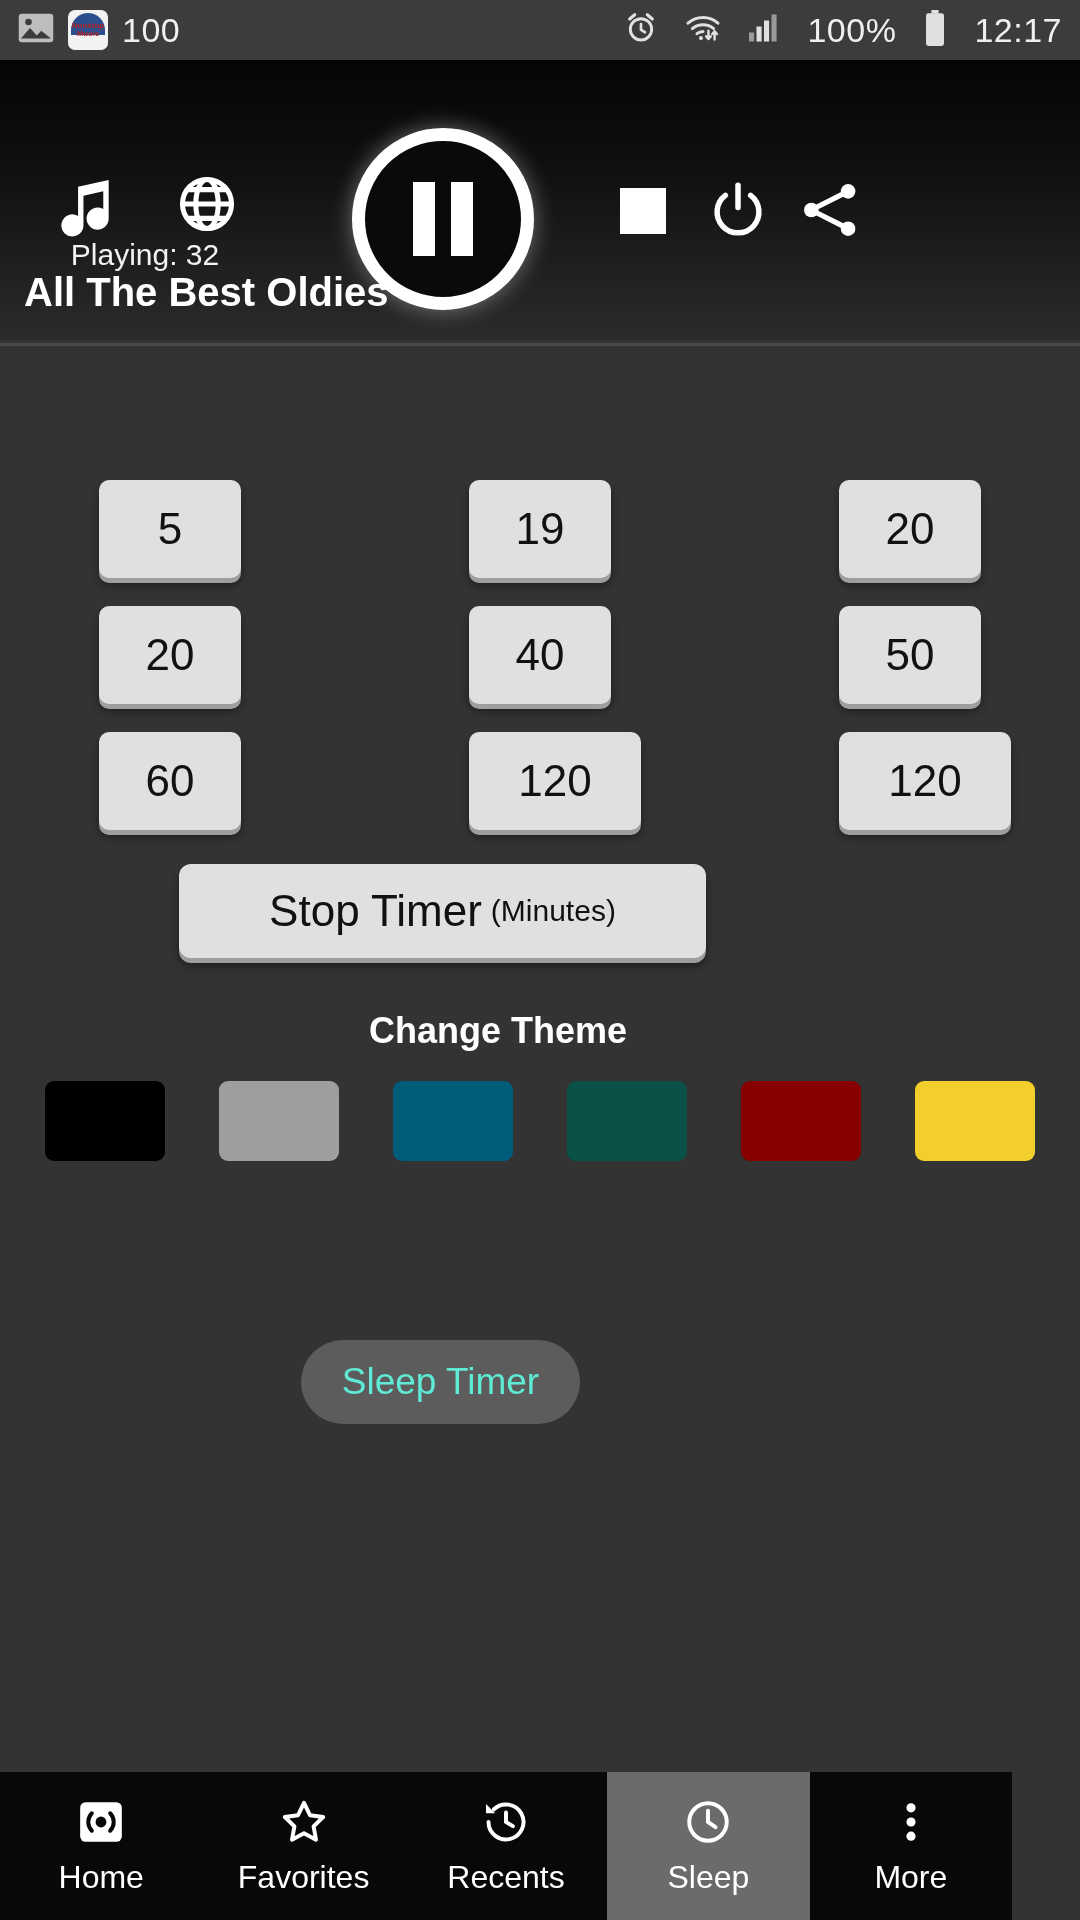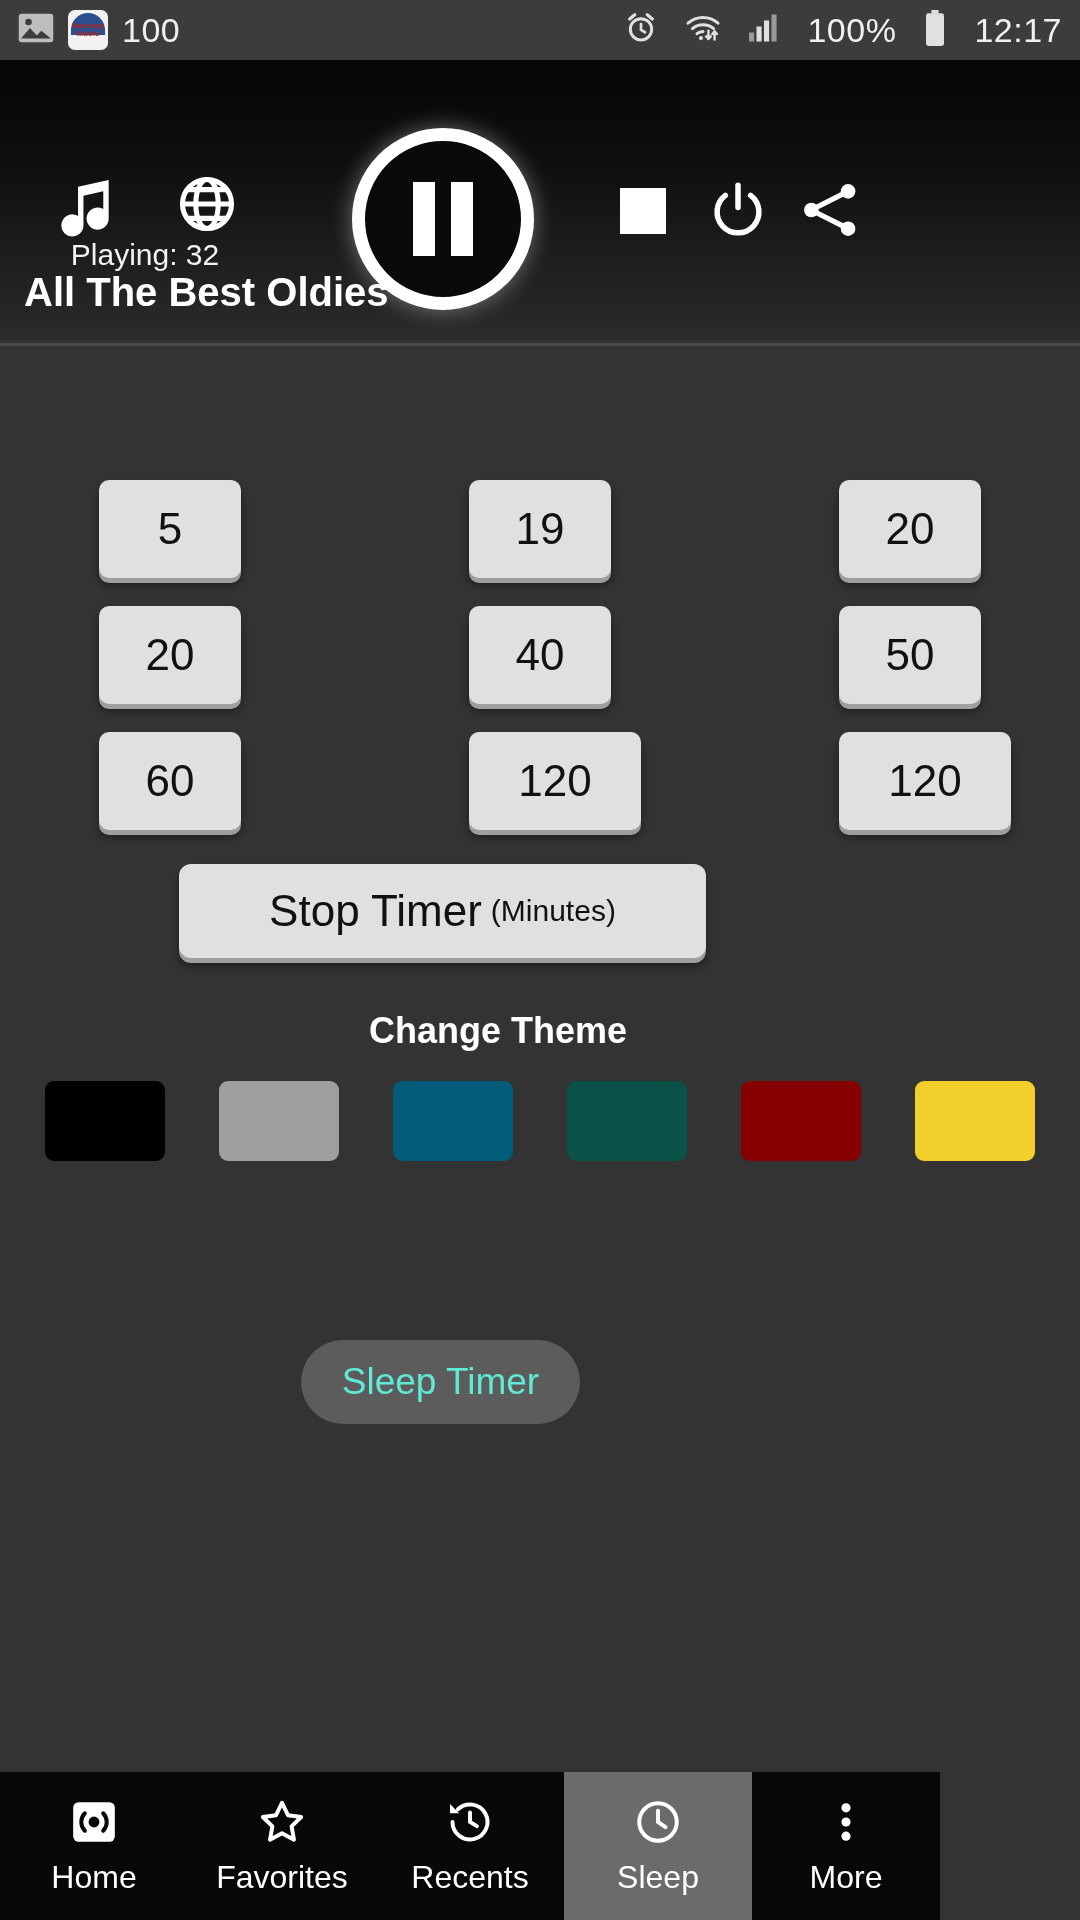--- a/index.html
+++ b/index.html
@@ -108,21 +108,21 @@
   
   #sleep-timer-pill {
     position:absolute; left:301px; top:1340px; width:279px; height:84px;
     background:#5c5c5c; border-radius:42px;
     display:flex; align-items:center; justify-content:center;
     color:#5eead4; font-size:37px;
   }
 
   
   #bottom-nav {
-    position:absolute; left:0; bottom:0; width:940px; height:148px;
+    position:absolute; left:0; bottom:0; width:1012px; height:148px;
     background:#080808; display:flex;
   }
   .nav-item {
     flex:1; display:flex; flex-direction:column;
     align-items:center; justify-content:center; gap:12px;
     color:#ffffff;
   }
   .nav-item.active { background:#6b6b6b; }
   .nav-label { font-size:32px; color:#ffffff; }
   .nav-icon { height:50px; display:flex; align-items:center; justify-content:center; }

